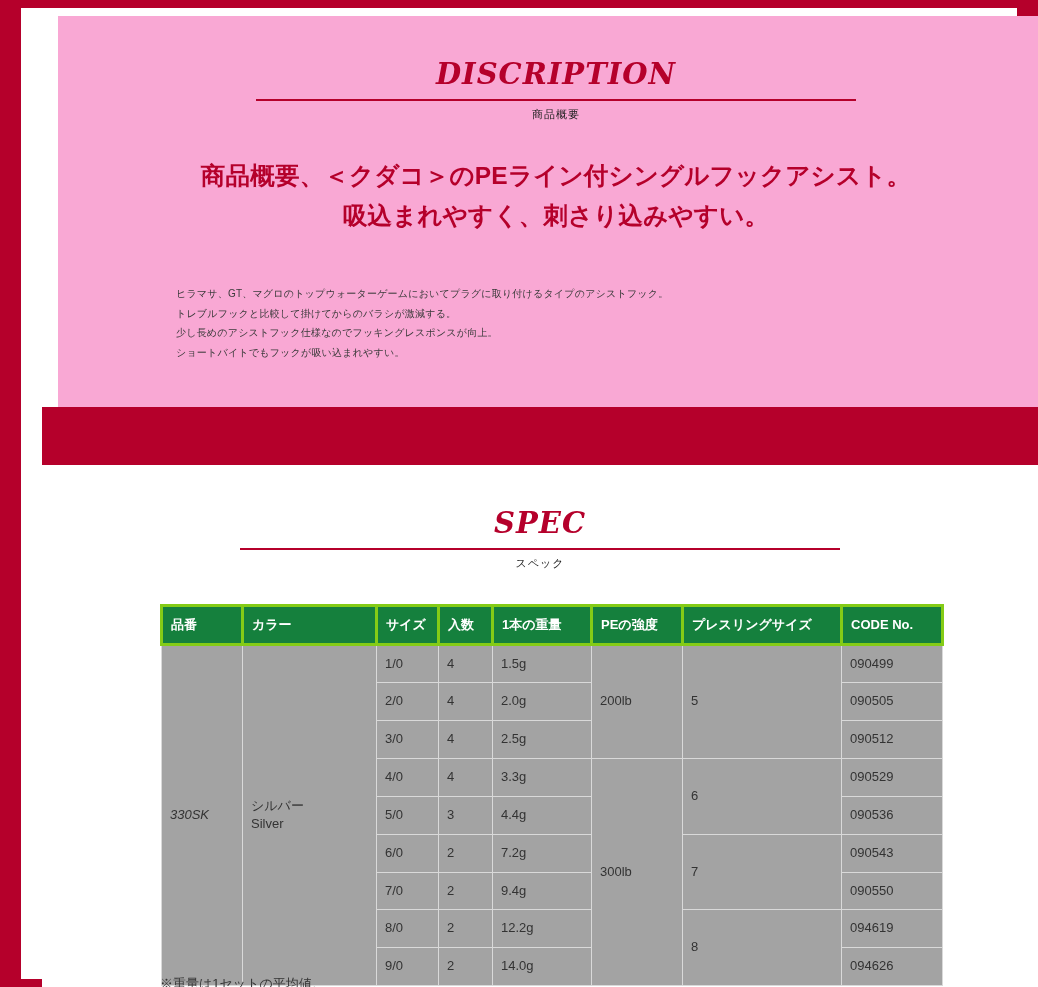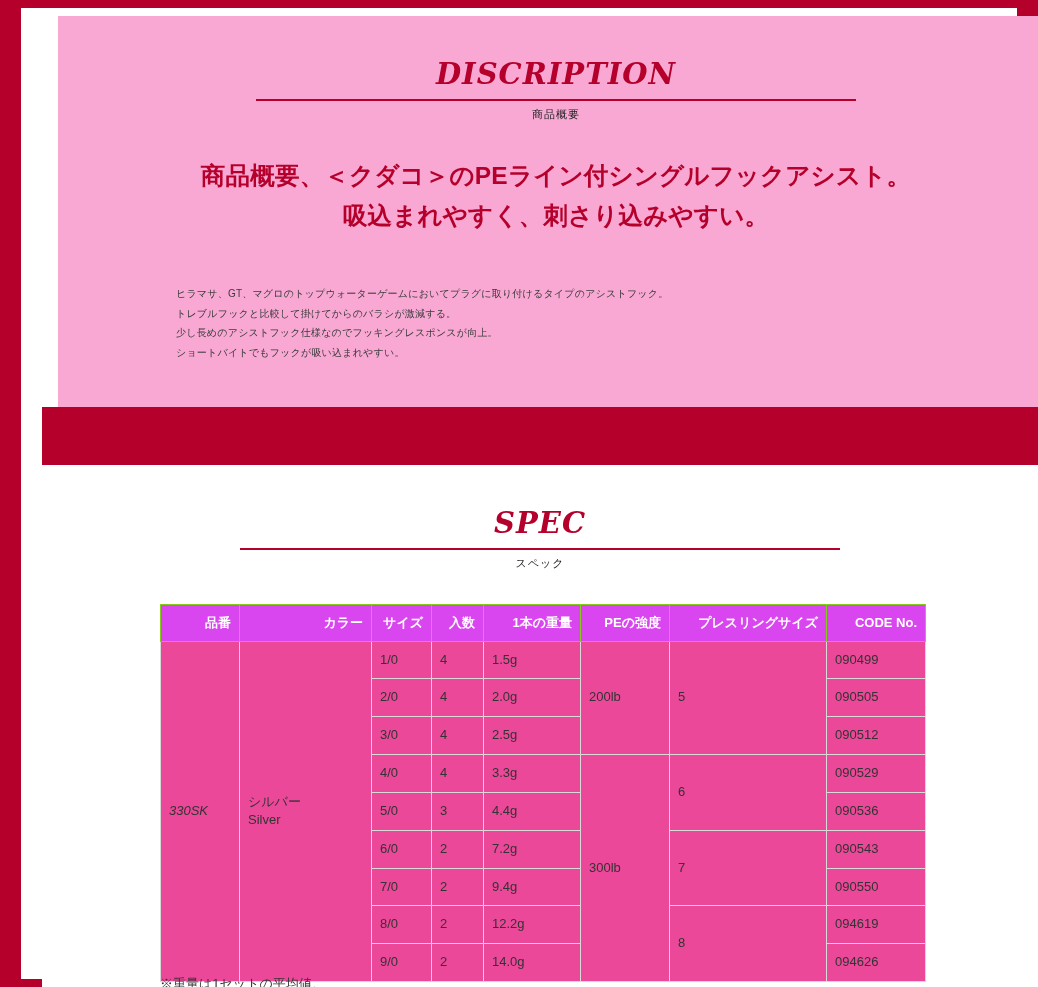--- a/index.html
+++ b/index.html
@@ -127,35 +127,35 @@
   
   .spec-table {
     position: absolute;
     left: 118px;
     top: 139px;
     border-collapse: collapse;
     font-size: 13px;
     color: #333333;
   }
   .spec-table th {
-    background: #d946ef;
+    background: #15803d;
     color: #ffffff;
     font-weight: bold;
-    text-align: right;
+    text-align: left;
     padding: 9px 8px;
-    border: 1px solid #84cc16;
+    border: 3px solid #84cc16;
     vertical-align: top;
     line-height: 1.35;
   }
   .spec-table td {
     border: 1px solid #d9d9d9;
     padding: 9px 8px;
     vertical-align: middle;
     line-height: 1.45;
-    background: #ec4899;
+    background: #a3a3a3;
   }
   .col-hinban { width: 62px; }
   .col-color  { width: 115px; }
   .col-size   { width: 43px; }
   .col-count  { width: 35px; }
   .col-weight { width: 80px; }
   .col-pe     { width: 72px; }
   .col-ring   { width: 140px; }
   .col-code   { width: 82px; }
 

